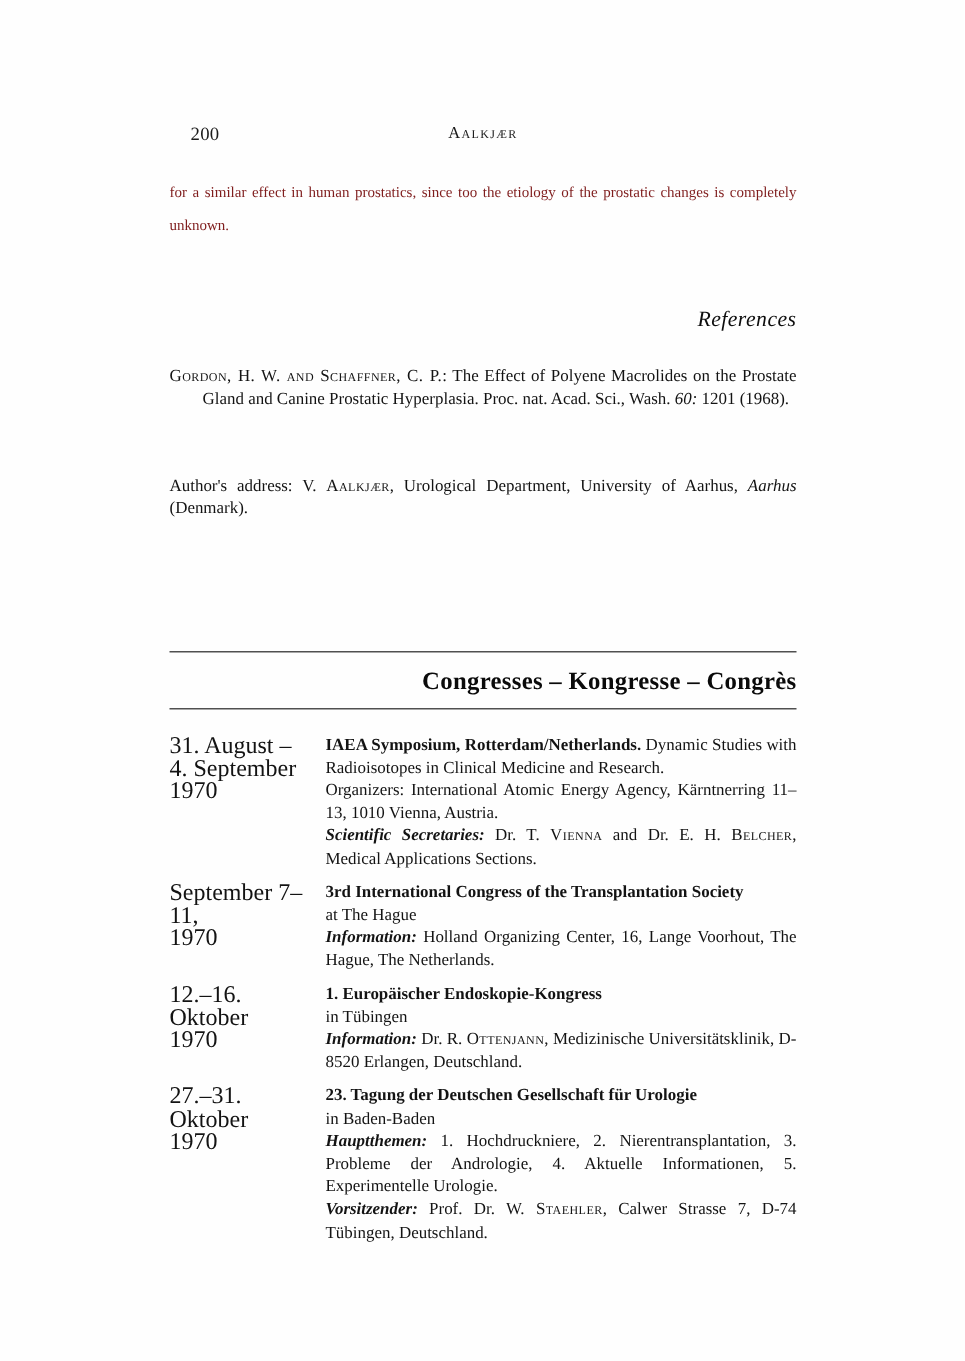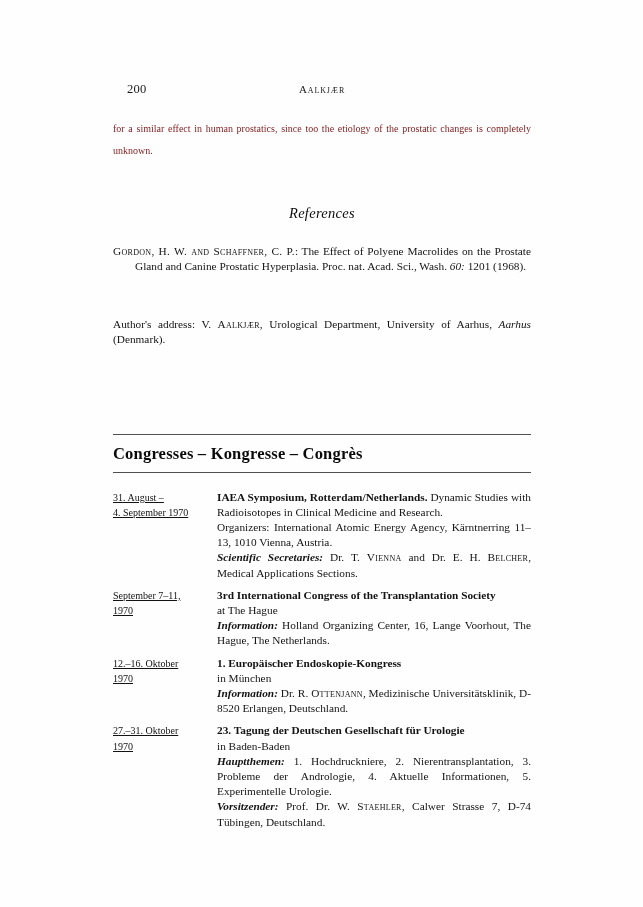--- a/index.html
+++ b/index.html
@@ -58,21 +58,21 @@
     line-height: 21.5px;
     text-align: justify;
     text-justify: inter-word;
     color: #7f1d1d;
   }
   p.body.indent { text-indent: 22px; }
 
   
   .ref-title {
     margin-top: 44px;
-    text-align: center;
+    text-align: right;
     font-style: italic;
     font-size: 14.5px;
     letter-spacing: 0.3px;
   }
   .reflist {
     margin-top: 22px;
   }
   .ref {
     font-size: 11.3px;
     line-height: 15.4px;
@@ -100,41 +100,40 @@
   }
   .rule {
     height: 0;
     border-top: 1.6px solid #2a2a2a;
     opacity: 0.82;
   }
   .rule.thin {
     border-top-width: 1.3px;
   }
   .congress-heading {
-    text-align: left;
+    text-align: right;
     font-weight: bold;
     font-size: 16.5px;
     letter-spacing: 0.2px;
     padding: 9px 0 8px 0;
     color: #0a0a0a;
   }
   .entries {
     margin-top: 17px;
   }
   .entry {
     display: flex;
     margin-bottom: 7px;
   }
   .entry-date {
     width: 104px;
     flex: 0 0 104px;
-    font-size: 10px;
+    font-size: 16px;
     line-height: 15.2px;
     color: #131313;
-    text-decoration: underline;
   }
   .entry-body {
     flex: 1 1 auto;
     font-size: 11.3px;
     line-height: 15.2px;
     color: #131313;
   }
   .entry-body .line-just {
     text-align: justify;
   }
@@ -197,21 +196,21 @@
           </div>
         </div>
 
         <div class="entry">
           <div class="entry-date">
             <span>12.–16. Oktober</span><br>
             <span>1970</span>
           </div>
           <div class="entry-body">
             <div><span class="entry-title">1. Europäischer Endoskopie-Kongress</span></div>
-            <div>in München</div>
+            <div>in Tübingen</div>
             <div class="line-just"><span class="lbl">Information:</span><span> Dr. R. </span><span class="sc">Ottenjann</span><span>, Medizinische Universitätsklinik, D-8520 Erlangen, Deutschland.</span></div>
           </div>
         </div>
 
         <div class="entry">
           <div class="entry-date">
             <span>27.–31. Oktober</span><br>
             <span>1970</span>
           </div>
           <div class="entry-body">

